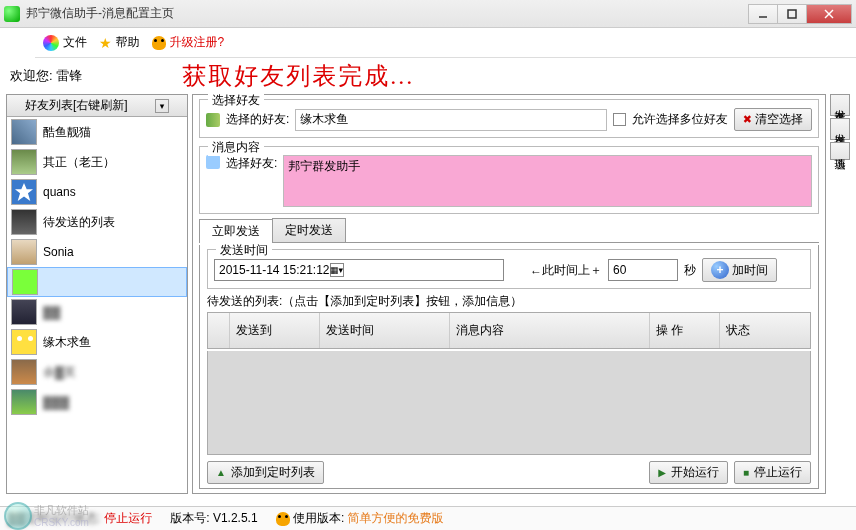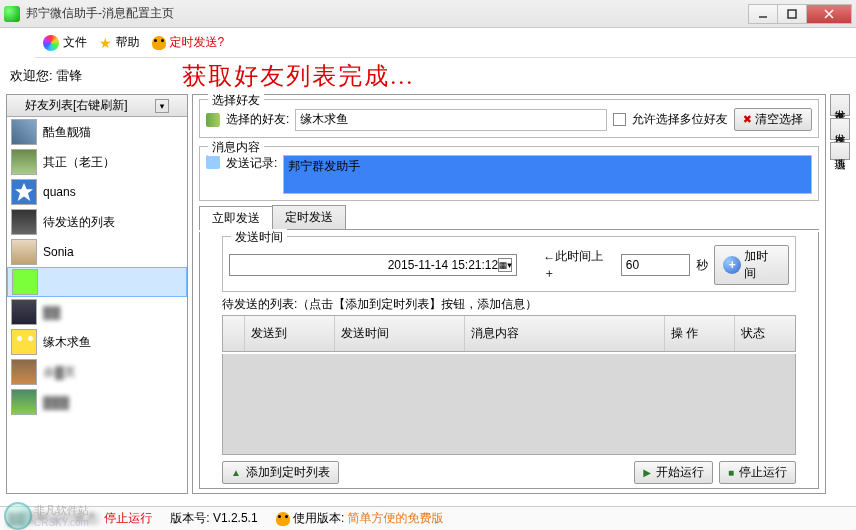--- a/index.html
+++ b/index.html
@@ -52,26 +52,26 @@
 .section-label { position: absolute; top: -8px; left: 8px; background: #fff; padding: 0 4px; font-size: 12px; }
 .fieldset { border: 1px solid #bbb; position: relative; padding: 8px 6px 6px; }
 .row { display: flex; align-items: center; gap: 6px; }
 .pair { width: 14px; height: 14px; }
 .pair-g { background: linear-gradient(90deg,#6a4,#ac6); border-radius: 2px; }
 .pair-b { background: #9cf; border-radius: 2px; }
 .selected-friend { flex: 1; border: 1px solid #bbb; height: 22px; padding: 2px 4px; display: flex; align-items: center; background: #fff; }
 .chk { width: 13px; height: 13px; border: 1px solid #888; }
 .btn { border: 1px solid #999; background: linear-gradient(#f8f8f8,#e0e0e0); padding: 2px 8px; cursor: pointer; display: inline-flex; align-items: center; gap: 3px; border-radius: 2px; }
 .btn.red-ico::before { content: "✖"; color: #c00; font-size: 11px; }
-.msgbox { border: 1px solid #bbb; height: 39px; padding: 2px 4px; background: #3b82f6; }
+.msgbox { border: 1px solid #bbb; height: 52px; padding: 2px 4px; background: #f9a8d4; }
 .tabs { display: flex; border-bottom: 1px solid #999; margin-top: 2px; }
 .tab { padding: 3px 12px; border: 1px solid #999; border-bottom: none; background: linear-gradient(#f0f0f0,#e0e0e0); margin-right: -1px; cursor: pointer; text-align: right; }
 .tab.active { background: #fff; position: relative; top: 1px; }
-.sched { border: 1px solid #999; border-top: none; padding: 4px 22px; flex: 1; display: flex; flex-direction: column; gap: 2px; }
-.dt-input { border: 1px solid #888; height: 22px; width: 290px; display: flex; align-items: center; padding: 0 4px; justify-content: flex-end; background: #fff; }
+.sched { border: 1px solid #999; border-top: none; padding: 4px 7px; flex: 1; display: flex; flex-direction: column; gap: 2px; }
+.dt-input { border: 1px solid #888; height: 22px; width: 290px; display: flex; align-items: center; padding: 0 4px; justify-content: flex-start; background: #fff; }
 .cal { width: 14px; height: 14px; border: 1px solid #888; display: flex; align-items: center; justify-content: center; font-size: 9px; }
 .numin { border: 1px solid #888; height: 22px; width: 70px; padding: 0 4px; display: flex; align-items: center; background: #fff; }
 .circ-btn { width: 18px; height: 18px; border-radius: 50%; background: radial-gradient(circle at 30% 30%,#9cf,#36c); display: inline-flex; align-items: center; justify-content: center; color: #fff; font-weight: bold; }
 .grid-head { display: flex; background: linear-gradient(#f5f5f5,#e0e0e0); border: 1px solid #aaa; height: 37px; }
 .gh { border-right: 1px solid #ccc; padding: 2px 6px; display: flex; align-items: center; }
 .grid-body { flex: 1; background: #d8d8d8; border: 1px solid #aaa; border-top: none; }
 .bottom-row { display: flex; justify-content: space-between; margin-top: 4px; }
 .play::before { content: "▶"; color: #2a7a2a; font-size: 10px; margin-right: 2px; }
 .stop::before { content: "■"; color: #2a7a2a; font-size: 10px; margin-right: 2px; }
 .up::before { content: "▲"; color: #2a7a2a; font-size: 10px; margin-right: 2px; }
@@ -117,21 +117,21 @@
   <div class="tbitem">
       <span class="ball"></span>
       <span>文件</span>
     </div>
   <div class="tbitem">
       <span class="star">★</span>
       <span>帮助</span>
     </div>
   <div class="tbitem">
       <span class="mask"></span>
-      <span class="red">定时发送?</span>
+      <span class="red">升级注册?</span>
     </div>
 </div>
 
 <div class="welcome-row">
   <span class="wl">欢迎您: 雷锋</span>
   <span class="status">获取好友列表完成...</span>
 </div>
 
 <div class="workarea">
   <div class="sidebar">
@@ -195,21 +195,21 @@
         <div class="btn red-ico">
             <span>清空选择</span>
           </div>
       </div>
     </div>
 
     <div class="fieldset" style="margin-top:6px;">
       <div class="section-label">消息内容</div>
       <div class="row" style="align-items:flex-start;">
         <span class="pair pair-b"></span>
-        <span>发送记录:</span>
+        <span>选择好友:</span>
         <div class="msgbox" style="flex:1;">邦宁群发助手</div>
       </div>
     </div>
 
     <div class="tabs">
       <div class="tab active">立即发送</div>
       <div class="tab">定时发送</div>
     </div>
     <div class="sched">
       <div class="fieldset">

